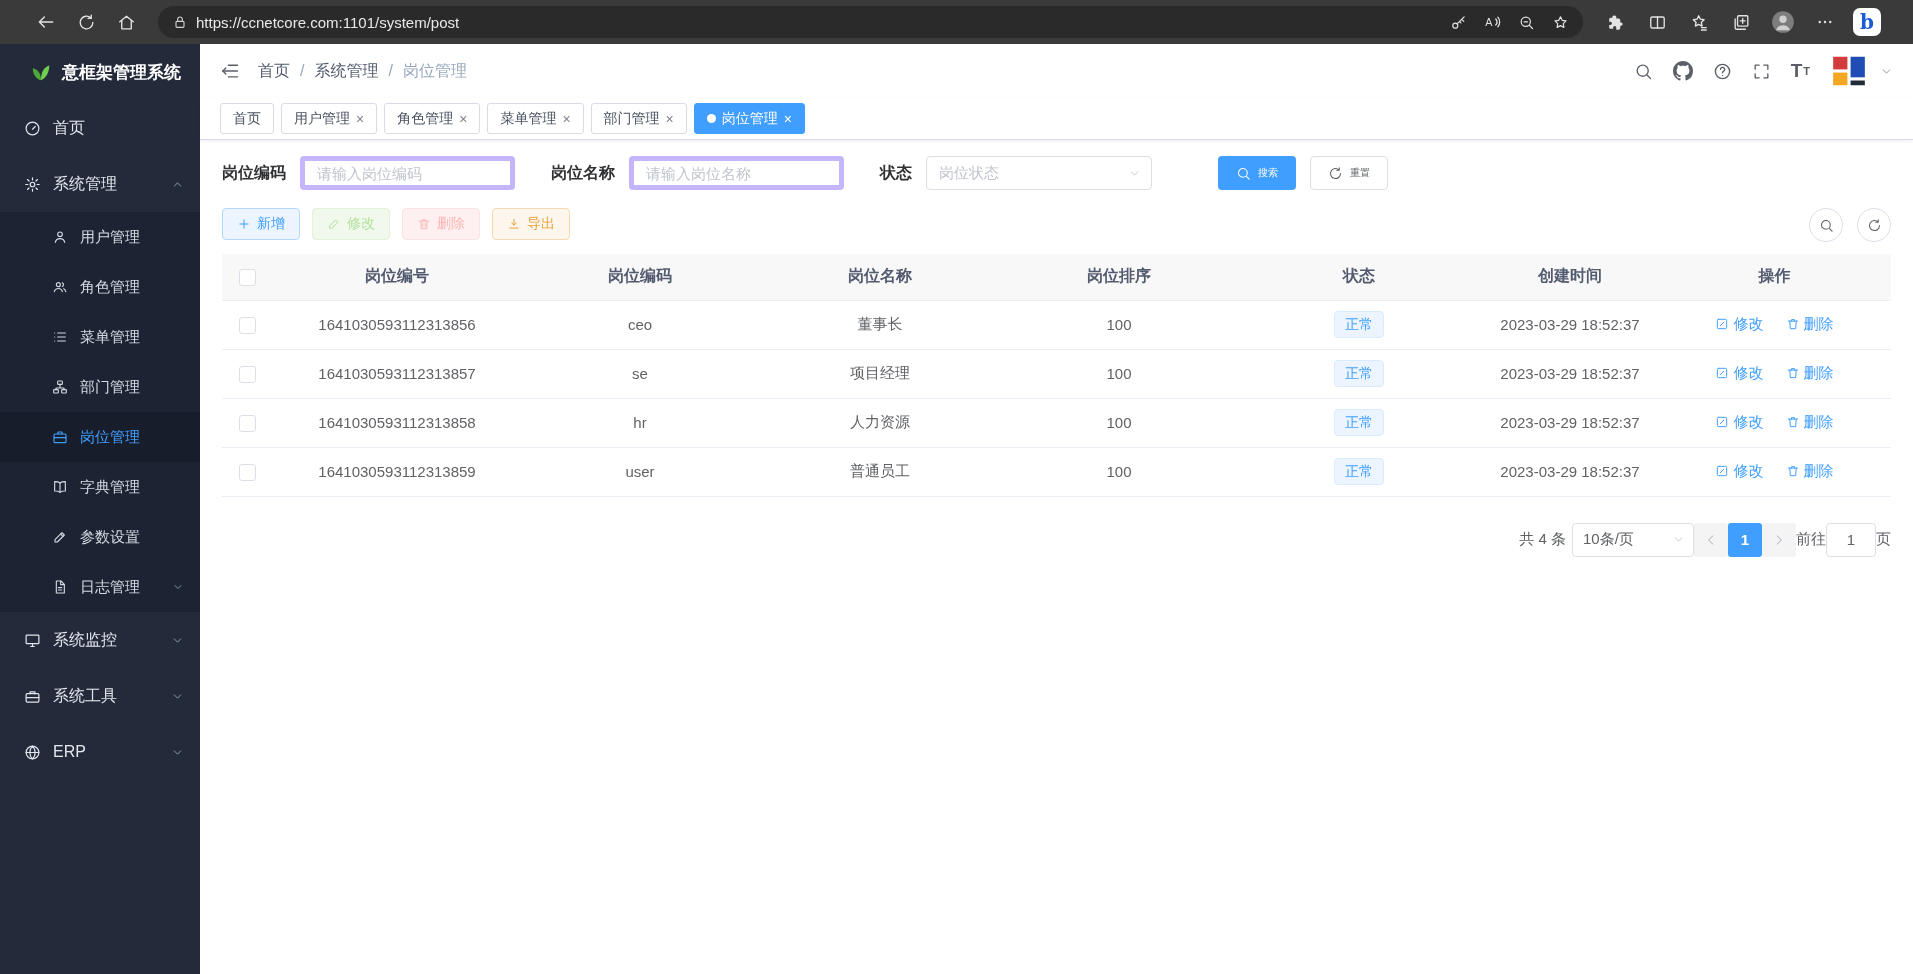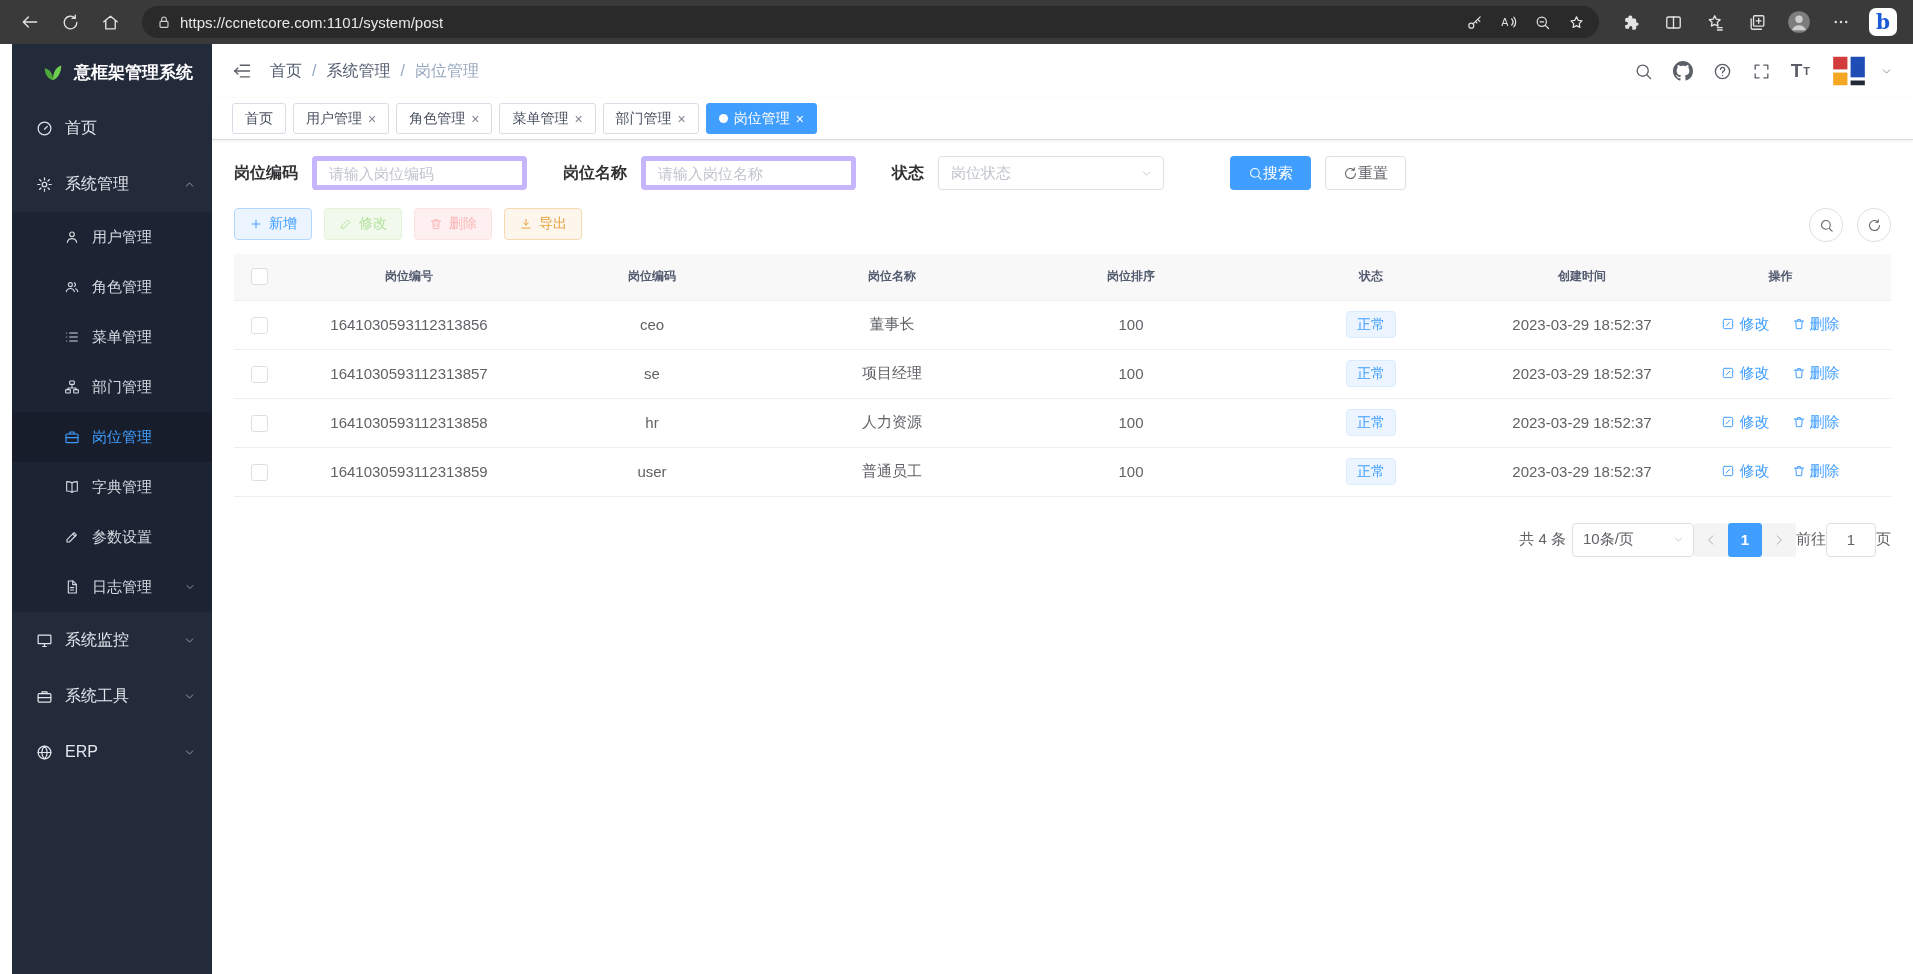--- a/index.html
+++ b/index.html
@@ -4,32 +4,32 @@
 <style>
   * { margin:0; padding:0; box-sizing:border-box; }
   html,body { width:1913px; height:974px; overflow:hidden;
     font-family:"Liberation Sans","DejaVu Sans",sans-serif; background:#fff; }
 
   
   .si { fill:none; stroke:currentColor; stroke-width:1.7; stroke-linecap:round; stroke-linejoin:round; display:block; }
   .si.fill { fill:currentColor; stroke:none; }
 
   
-  .browser-bar { height:44px; background:#3a3a3a; display:flex; align-items:center; padding:0 12px; gap:4px; }
+  .browser-bar { height:44px; background:#3a3a3a; display:flex; align-items:center; padding:0 28px; gap:4px; }
   .bicon { width:36px; height:36px; border-radius:6px; display:flex; align-items:center; justify-content:center; color:#e3e3e3; cursor:pointer; flex-shrink:0; }
   .url-pill { flex:1; height:32px; margin:0 10px; background:#2a2a2a; border-radius:16px; display:flex; align-items:center; padding:0 8px 0 14px; gap:8px; color:#cfcfcf; min-width:0; cursor:text; }
   .url-text { color:#e8e8e8; font-size:15px; flex:1; white-space:nowrap; overflow:hidden; }
   .pill-icons { display:flex; align-items:center; gap:4px; }
   .pill-icons .bicon { width:30px; height:30px; }
   .browser-right { display:flex; align-items:center; gap:6px; }
   .bing-box { width:28px; height:28px; background:#fff; border-radius:7px; display:flex; align-items:center; justify-content:center; }
   .bing-b { font-family:"DejaVu Serif","Liberation Serif",serif; font-weight:700; font-size:20px; color:#1b5cd6; line-height:1; }
 
   
-  .app { display:flex; height:930px;padding-left:12px; }
+  .app { display:flex; height:930px; }
   .sidebar { width:200px; flex-shrink:0; background:#232b3b; display:flex; flex-direction:column; }
   .logo { height:56px; display:flex; align-items:center; gap:10px; padding-left:30px; flex-shrink:0; }
   .logo-title { color:#fff; font-size:17px; font-weight:bold; white-space:nowrap; }
   .menu { flex:1; overflow:hidden; }
   .menu-item { height:56px; display:flex; align-items:center; gap:12px; padding:0 16px 0 24px; color:#e3e6ec; font-size:16px; cursor:pointer; white-space:nowrap; }
   .caret { margin-left:auto; color:#9aa3b2; flex-shrink:0; }
   .submenu { background:#1c2433; }
   .submenu .menu-item { height:50px; padding-left:52px; font-size:15px; color:#d4d9e1; }
   .submenu .menu-item.active { color:#409eff; background:#171d2a; }
   .submenu .menu-item.active .mi { color:#409eff; }
@@ -63,35 +63,35 @@
   .content { flex:1; padding:16px 22px; overflow:hidden; }
 
   .filter-row { display:flex; align-items:center; margin-bottom:18px; }
   .f-group { display:flex; align-items:center; margin-right:36px; }
   .f-label { font-size:16px; font-weight:700; color:#303133; margin-right:14px; white-space:nowrap; }
   .f-input { width:215px; height:34px; border:5px solid #c4b5fd; border-radius:4px; padding:0 12px; font-size:15px; color:#606266; outline:none; font-family:inherit; }
   .f-input::placeholder { color:#c0c4cc; }
   .select { width:226px; height:34px; border:1px solid #dcdfe6; border-radius:4px; display:flex; align-items:center; justify-content:space-between; padding:0 10px 0 12px; cursor:pointer; background:#fff; }
   .sel-placeholder { color:#c0c4cc; font-size:15px; }
   .sel-caret { color:#c0c4cc; }
-  .btn { height:34px; display:inline-flex; align-items:center; padding:0 17px; border-radius:4px; font-size:15px; cursor:pointer; border:1px solid transparent; }
+  .btn { height:34px; display:inline-flex; align-items:center; gap:7px; padding:0 17px; border-radius:4px; font-size:10px; cursor:pointer; border:1px solid transparent; }
   .btn-primary { background:#409eff; color:#fff; margin-left:30px; }
   .btn-default { background:#fff; color:#606266; border-color:#dcdfe6; margin-left:14px; }
 
   .toolbar { display:flex; align-items:flex-start; margin-bottom:12px; }
   .tbtn { height:32px; display:inline-flex; align-items:center; gap:6px; padding:0 14px; border-radius:4px; font-size:14px; cursor:pointer; margin-right:12px; border:1px solid; }
   .tbtn.add  { color:#409eff; background:#ecf5ff; border-color:#b3d8ff; }
   .tbtn.edit { color:#b3e19d; background:#f0f9eb; border-color:#e1f3d8; cursor:not-allowed; }
   .tbtn.del  { color:#fab6b6; background:#fef0f0; border-color:#fde2e2; cursor:not-allowed; }
   .tbtn.exp  { color:#e6a23c; background:#fdf6ec; border-color:#f5dab1; }
   .tool-right { margin-left:auto; display:flex; gap:14px; }
   .circle-btn { width:34px; height:34px; border-radius:50%; border:1px solid #dcdfe6; background:#fff; color:#606266; display:flex; align-items:center; justify-content:center; cursor:pointer; }
 
   table { width:100%; border-collapse:collapse; table-layout:fixed; }
-  thead th { background:#f8f8f9; color:#515a6e; font-weight:700; font-size:12px; height:46px; text-align:center; border-bottom:1px solid #ebeef5; }
+  thead th { background:#f8f8f9; color:#515a6e; font-weight:700; font-size:16px; height:46px; text-align:center; border-bottom:1px solid #ebeef5; }
   tbody td { height:49px; font-size:15px; color:#606266; text-align:center; border-bottom:1px solid #ebeef5; }
   .checkbox { display:inline-block; width:17px; height:17px; border:1px solid #dcdfe6; border-radius:3px; background:#fff; cursor:pointer; vertical-align:middle; }
   .tag { display:inline-block; padding:3px 10px; font-size:14px; color:#409eff; background:#ecf5ff; border:1px solid #d9ecff; border-radius:4px; line-height:1.3; }
   .link { color:#409eff; font-size:15px; display:inline-flex; align-items:center; gap:4px; margin:0 9px; cursor:pointer; white-space:nowrap; }
 
   .pager { display:flex; align-items:center; justify-content:flex-end; margin-top:26px; font-size:15px; color:#606266; }
   .pg-total { margin-right:6px; }
   .page-select { width:122px; height:34px; border:1px solid #dcdfe6; border-radius:4px; display:flex; align-items:center; justify-content:space-between; padding:0 8px 0 10px; cursor:pointer; }
   .pg-btn { width:34px; height:34px; border-radius:3px; background:#f4f4f5; color:#a8abb2; display:flex; align-items:center; justify-content:center; cursor:pointer; }
   .pg-num { width:34px; height:34px; border-radius:3px; background:#409eff; color:#fff; font-weight:600; display:flex; align-items:center; justify-content:center; cursor:pointer; }

